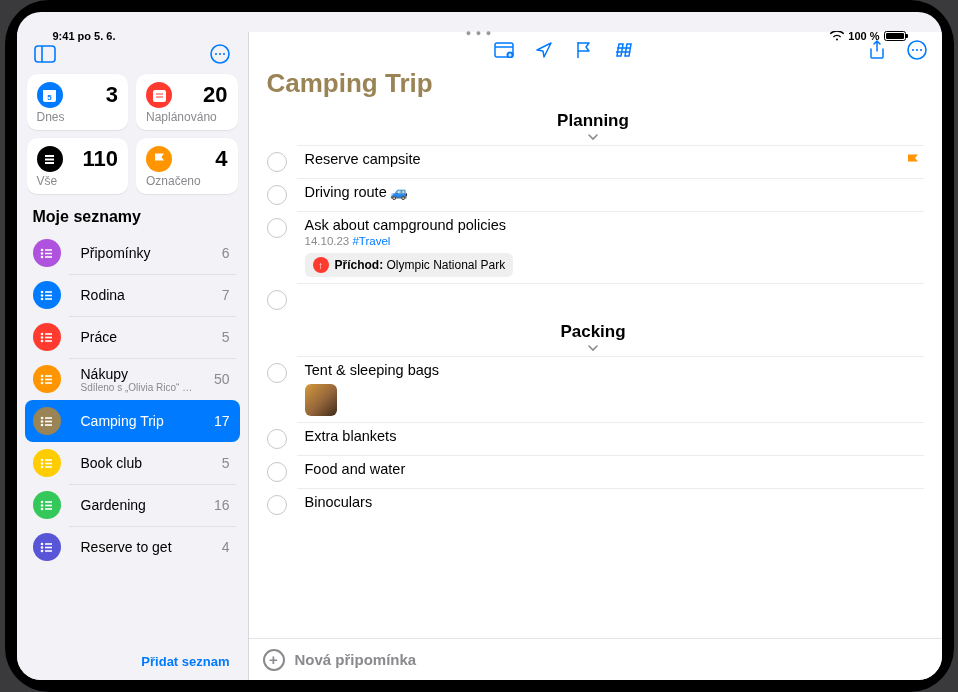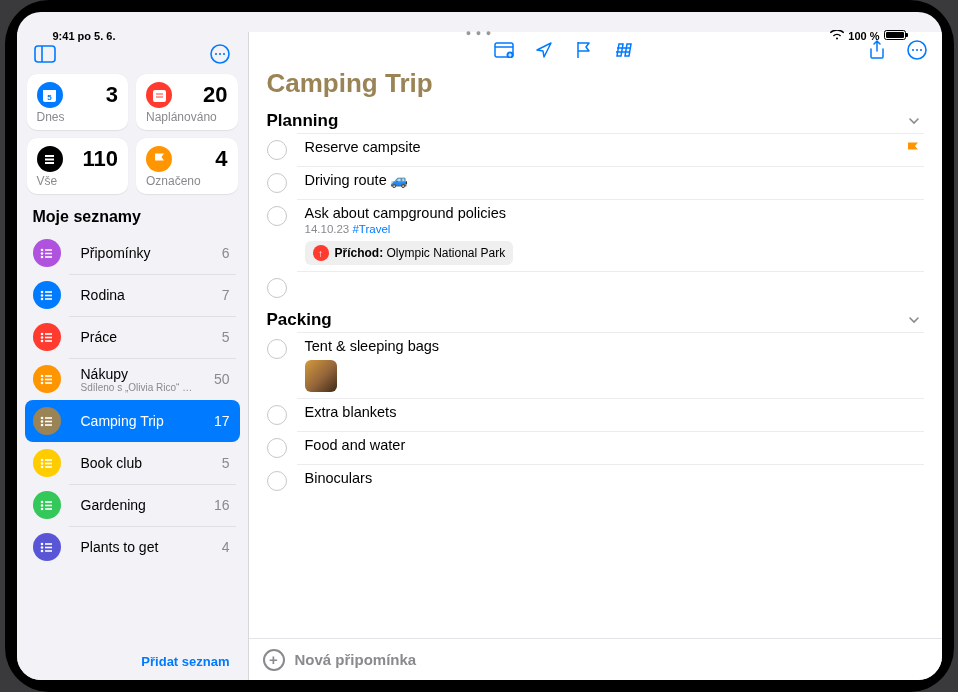--- a/index.html
+++ b/index.html
@@ -36,21 +36,21 @@
     padding: 0 18px;
     font-size: 11px;
     font-weight: 600;
     color: #000;
     position: absolute;
     top: 26px;
     left: 30px;
     right: 30px;
     z-index: 5;
   }
-  .statusbar-right { display:flex; gap:4px; }
+  .statusbar-right { display:flex; align-items:center; gap:4px; }
   .battery {
     width: 22px; height: 10px; border:1px solid #000; border-radius:2.5px; position:relative;
   }
   .battery::after { content:''; position:absolute; right:-3px; top:2px; width:2px; height:4px; background:#000; border-radius:0 1px 1px 0;}
   .battery-fill { position:absolute; left:1px; top:1px; bottom:1px; right:1px; background:#000; border-radius:1px;}
   .dots {
     position:absolute; top:28px; left:50%; transform:translateX(-50%);
     color:#999; letter-spacing:1px; font-size:9px; z-index:5;
   }
   .app {
@@ -128,20 +128,21 @@
   .tool-group { display:flex; gap:18px; align-items:center;}
   .tool-icn { color:#007aff; cursor:pointer; width:22px; height:22px; display:flex; align-items:center; justify-content:center;}
   .title {
     font-size:26px; font-weight:700; color:#9a8456;
     padding: 0 18px 6px 18px;
   }
   .content { flex:1; overflow-y:auto; padding: 0 8px;}
   .section-head {
     display:flex; align-items:center; justify-content:space-between;
     padding: 6px 14px 2px 10px;
+    flex-direction: column;
   }
   .section-title { font-size:17px; font-weight:700; color:#000;}
   .chev { color:#8a8a8e; cursor:pointer;}
   .reminder {
     display:flex; align-items:flex-start; gap:18px;
     padding: 6px 10px; position:relative;
   }
   .reminder + .reminder::before,
   .section-head + .reminder::before { content:''; position:absolute; top:0; left:40px; right:10px; height:0.5px; background:#ececee;}
   .circle {
@@ -391,21 +392,21 @@
                 <svg width="15" height="15" viewBox="0 0 15 15">
                   <circle cx="3" cy="4" r="1.3" fill="#fff"></circle>
                   <circle cx="3" cy="7.5" r="1.3" fill="#fff"></circle>
                   <circle cx="3" cy="11" r="1.3" fill="#fff"></circle>
                   <line x1="6" y1="4" x2="13" y2="4" stroke="#fff" stroke-width="1.6"></line>
                   <line x1="6" y1="7.5" x2="13" y2="7.5" stroke="#fff" stroke-width="1.6"></line>
                   <line x1="6" y1="11" x2="13" y2="11" stroke="#fff" stroke-width="1.6"></line>
                 </svg>
               </div>
     <div class="list-text">
-      <div class="list-name">Plants to get</div>
+      <div class="list-name">Reserve to get</div>
 
     </div>
     <div class="list-count">4</div>
             </div>
           </div>
 
         <div class="sb-foot">
           <span class="sb-foot-link">Přidat seznam</span>
         </div>
       </div>

